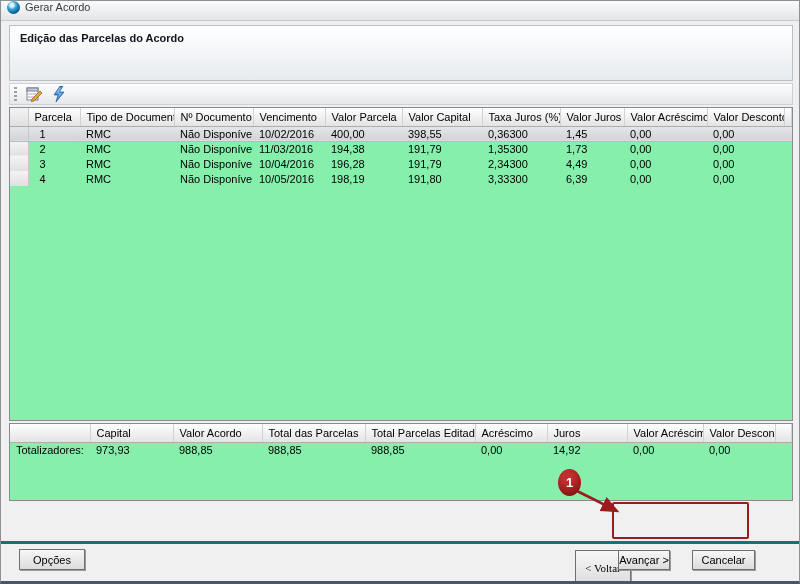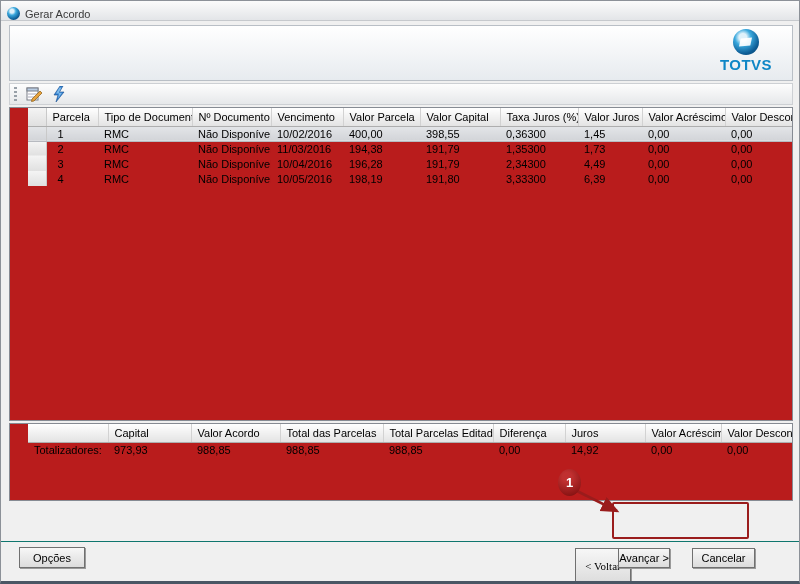--- a/index.html
+++ b/index.html
@@ -6,21 +6,21 @@
   html,body { width:800px; height:584px; font-family:"Liberation Sans","DejaVu Sans",sans-serif; }
   #window {
     position:relative; width:800px; height:584px; background:#f0f0f0;
     border:1px solid #8c9198; border-bottom:3px solid #4a5664; overflow:hidden;
     font-size:11px; color:#000;
   }
   
   #titlebar {
     position:absolute; left:0; top:0; width:100%; height:20px;
     background:linear-gradient(#fbfbfb,#e3e5e8); border-bottom:1px solid #c6c9cd;
-    display:flex; align-items:flex-end; padding-left:6px; gap:5px; color:#3a3a3a;
+    display:flex; align-items:flex-start; padding-left:6px; gap:5px; color:#3a3a3a;
   }
   .sphere {
     position:relative; border-radius:50%;
     background:radial-gradient(circle at 38% 32%, #dff1fa 0 16%, #39a8dd 34%, #0d5d96 68%, #093d63 100%);
   }
   #app-icon { width:13px; height:13px; }
   
   #header-panel {
     position:absolute; left:8px; top:24px; width:784px; height:56px;
     background:linear-gradient(#ffffff,#e7ebef); border:1px solid #b9bfc6;
@@ -37,21 +37,21 @@
   
   #toolbar {
     position:absolute; left:8px; top:82px; width:784px; height:22px;
     background:linear-gradient(#fdfdfd,#e6e8ea); border:1px solid #cdd0d4;
     display:flex; align-items:center; gap:8px; padding-left:4px;
   }
   #toolbar-grip { width:3px; height:14px;
     background:repeating-linear-gradient(to bottom,#98a0a8 0 2px,transparent 2px 4px); }
   .tool-icon { width:17px; height:17px; display:flex; align-items:center; justify-content:center; cursor:pointer; }
   
-  .grid-panel { position:absolute; left:8px; background:#b91c1c; border:1px solid #868b93; overflow:hidden;padding-left:18px; }
+  .grid-panel { position:absolute; left:8px; background:#86efac; border:1px solid #868b93; overflow:hidden; }
   #parcelas-panel { top:106px; width:784px; height:314px; }
   #totals-panel { top:422px; width:784px; height:78px; }
   table { border-collapse:collapse; table-layout:fixed; width:782px; }
   th {
     background:linear-gradient(#ffffff,#e3e3e3);
     border-right:1px solid #d2d2d2; border-bottom:1px solid #aeaeae;
     font-weight:normal; text-align:left; padding:2px 4px 2px 6px; height:18px;
     white-space:nowrap; overflow:hidden;
   }
   td { padding:1px 4px 1px 6px; height:15px; white-space:nowrap; overflow:hidden; }
@@ -74,42 +74,39 @@
   }
   #annot-circle {
     position:absolute; left:557px; top:468px; width:23px; height:27px; border-radius:50%;
     background:radial-gradient(circle at 40% 30%, #c03030 0 20%, #8e1616 75%, #6e0e0e);
     color:#fff; font-weight:bold; font-size:13px; display:flex; align-items:center; justify-content:center;
   }
   #annot-arrow { position:absolute; left:548px; top:460px; pointer-events:none; }
   
   #bottom-bar {
     position:absolute; left:0; top:540px; width:800px; height:41px;
-    background:#f0f0f0; border-top:1px solid #0f766e;
+    background:#f0f0f0; border-top:3px solid #0f766e;
   }
   #opcoes-btn { position:absolute; left:18px; top:5px; width:66px; height:21px; }
   #voltar-btn { position:absolute; left:574px; top:6px; width:56px; height:36px;font-family:Liberation Serif, serif; }
   #avancar-btn { position:absolute; left:617px; top:6px; width:52px; height:20px; }
   #cancelar-btn { position:absolute; left:691px; top:6px; width:63px; height:20px; }
 </style>
 </head>
 <body>
 
 <div id="window">
 
   <div id="titlebar">
     <div id="app-icon" class="sphere"></div>
     <span>Gerar Acordo</span>
   </div>
 
   <div id="header-panel">
-    <div id="brand">
-      <div id="brand-sphere" class="sphere"></div>
-      <div id="brand-name">TOTVS</div>
-    </div>
+    <div id="header-title">Edição das Parcelas do Acordo</div>
   </div>
 
   <div id="toolbar">
     <div id="toolbar-grip"></div>
     <div class="tool-icon">
       <svg width="16" height="16" viewBox="0 0 16 16">
         <rect x="1" y="2" width="11" height="12" fill="#fff" stroke="#7a7f87"></rect>
         <rect x="1" y="2" width="11" height="3" fill="#b9cde4" stroke="#7a7f87"></rect>
         <line x1="2" y1="8" x2="11" y2="8" stroke="#aab"></line>
         <line x1="2" y1="11" x2="11" y2="11" stroke="#aab"></line>
@@ -231,21 +228,21 @@
         <col style="width:72px">
           <col>
       </colgroup>
       <thead>
           <tr id="totals-head-row">
             <th></th>
             <th>Capital</th>
             <th>Valor Acordo</th>
             <th>Total das Parcelas</th>
             <th>Total Parcelas Editadas</th>
-            <th>Diferença</th>
+            <th>Acréscimo</th>
             <th>Juros</th>
             <th>Valor Acréscimo</th>
             <th>Valor Desconto</th>
             <th></th>
           </tr>
         </thead>
       <tbody>
           <tr id="totals-data-row">
             <td>Totalizadores:</td>
             <td>973,93</td>

